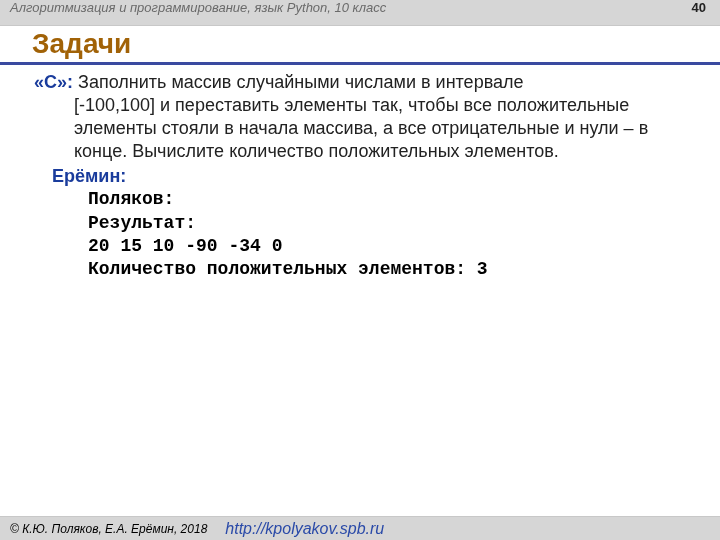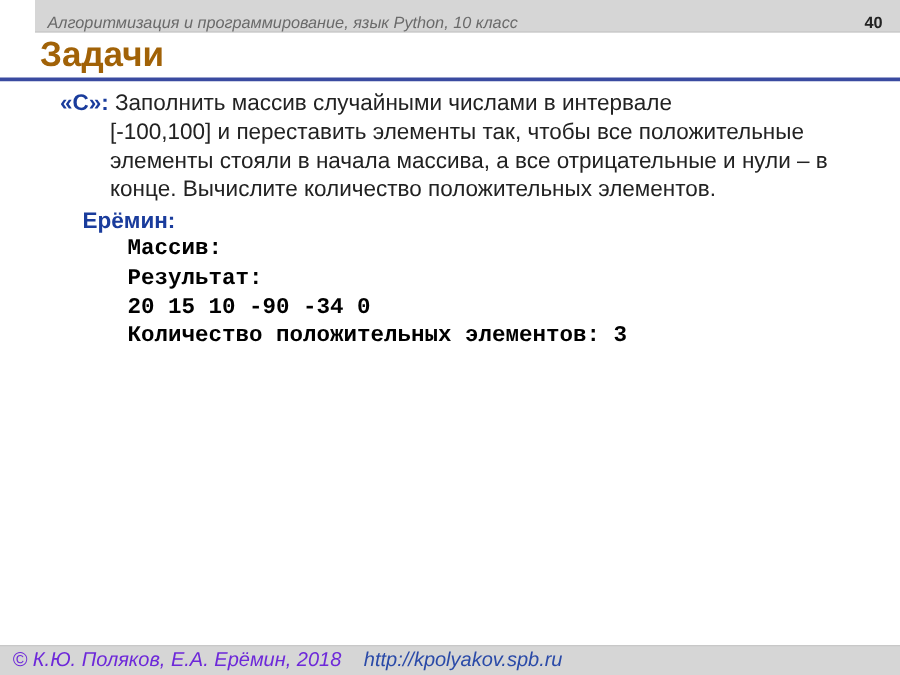--- a/index.html
+++ b/index.html
@@ -7,24 +7,23 @@
   body {
     font-family: Arial, Helvetica, sans-serif;
     background: #ffffff;
     position: relative;
   }
   .header {
     height: 26px;
     background: #d6d6d6;
     border-bottom: 1px solid #c8c8c8;
     display: flex;
-    align-items: flex-end;
+    align-items: flex-start;
     justify-content: space-between;
     padding: 0 14px 0 10px;
-    margin-left: 28px;
   }
   .header-title {
     font-style: italic;
     font-size: 13px;
     color: #6a6a6a;
   }
   .header-title .py { font-style: italic; }
   .page-num {
     font-size: 13px;
     font-weight: bold;
@@ -33,21 +32,21 @@
   .main-title {
     padding: 2px 0 2px 32px;
     border-bottom: 3px solid #3a4aa0;
   }
   .main-title h1 {
     font-size: 28px;
     font-weight: bold;
     color: #a16207;
   }
   .content {
-    padding: 6px 34px 0 48px;
+    padding: 6px 34px 0 34px;
     font-size: 18px;
     line-height: 1.28;
     color: #222;
   }
   .task-label {
     color: #1a3c9c;
     font-weight: bold;
   }
   .task-text {
     display: block;
@@ -78,22 +77,22 @@
     height: 24px;
     background: #d6d6d6;
     border-top: 1px solid #c8c8c8;
     display: flex;
     align-items: center;
     padding-left: 10px;
     gap: 18px;
   }
   .footer-authors {
     font-style: italic;
-    font-size: 16px;
-    color: #6d28d9;
+    font-size: 12px;
+    color: #000000;
   }
   .footer-link {
     font-style: italic;
     font-size: 16px;
     color: #2a4aa8;
   }
 </style>
 </head>
 <body>
 
@@ -111,21 +110,21 @@
 <div class="content">
   <div class="task-first-line">
     <span class="task-label">«С»:</span><span> Заполнить массив случайными числами в интервале</span>
   </div>
   <div class="task-text">[-100,100] и переставить элементы так, чтобы все положительные элементы стояли в начала массива, а все отрицательные и нули – в конце.  Вычислите количество положительных элементов.</div>
 
   <div>
     <span class="example-label">Ерёмин:</span>
   </div>
 
-  <div class="mono">Массив:</div>
+  <div class="mono">Поляков:</div>
   <div class="mono">Результат:</div>
   <div class="mono">20 15 10 -90 -34 0</div>
   <div class="mono">Количество положительных элементов: 3</div>
 </div>
 
 <div class="footer">
   <span class="footer-authors">© К.Ю. Поляков, Е.А. Ерёмин, 2018</span>
   <span class="footer-link">http://kpolyakov.spb.ru</span>
 </div>
 

